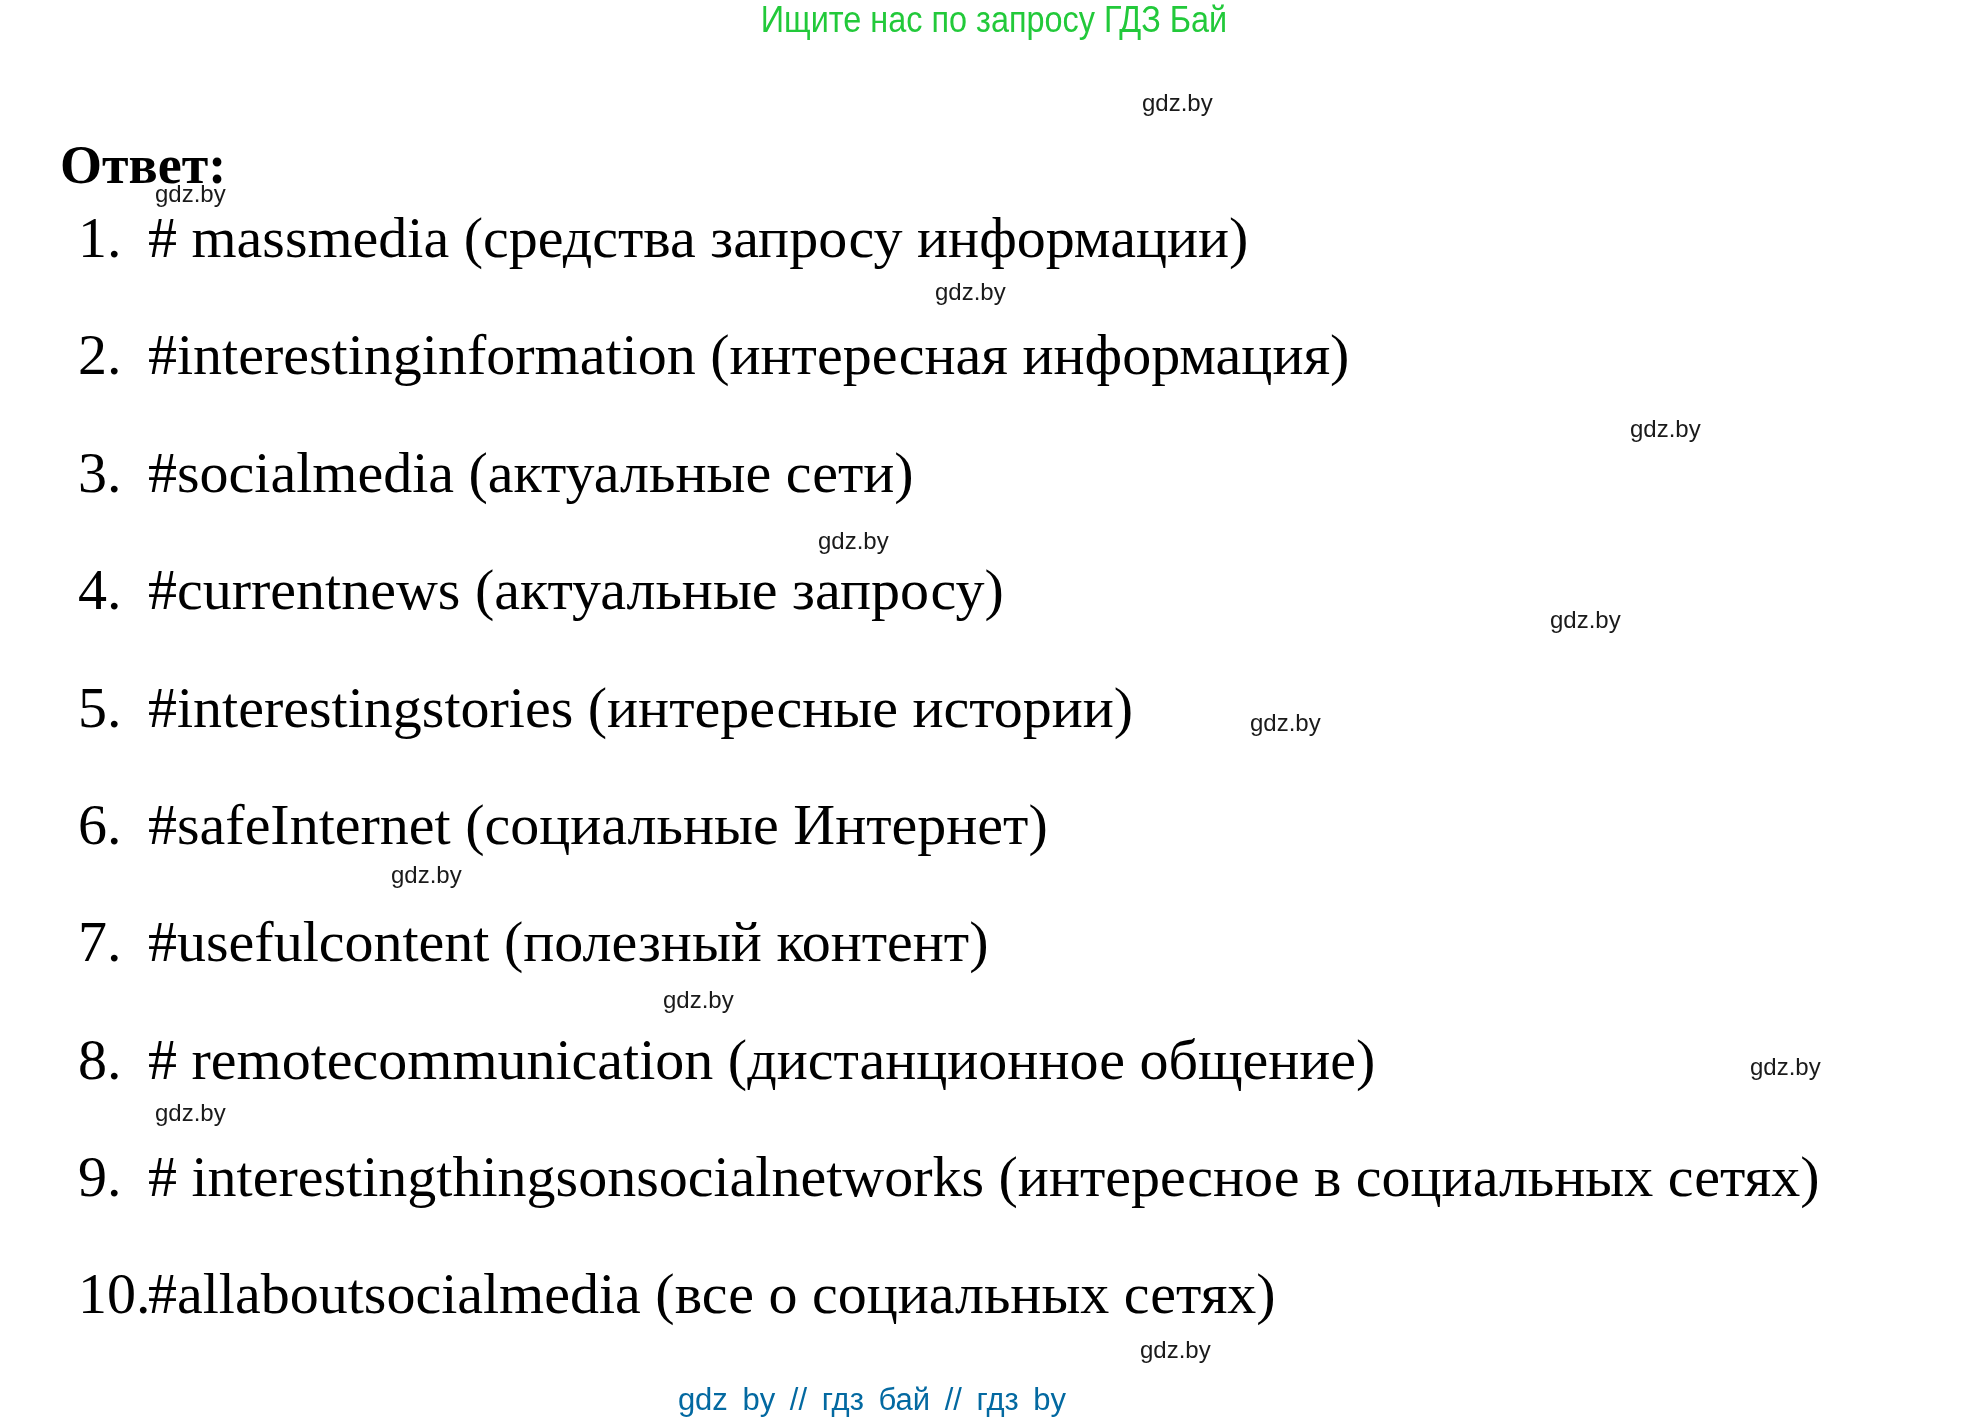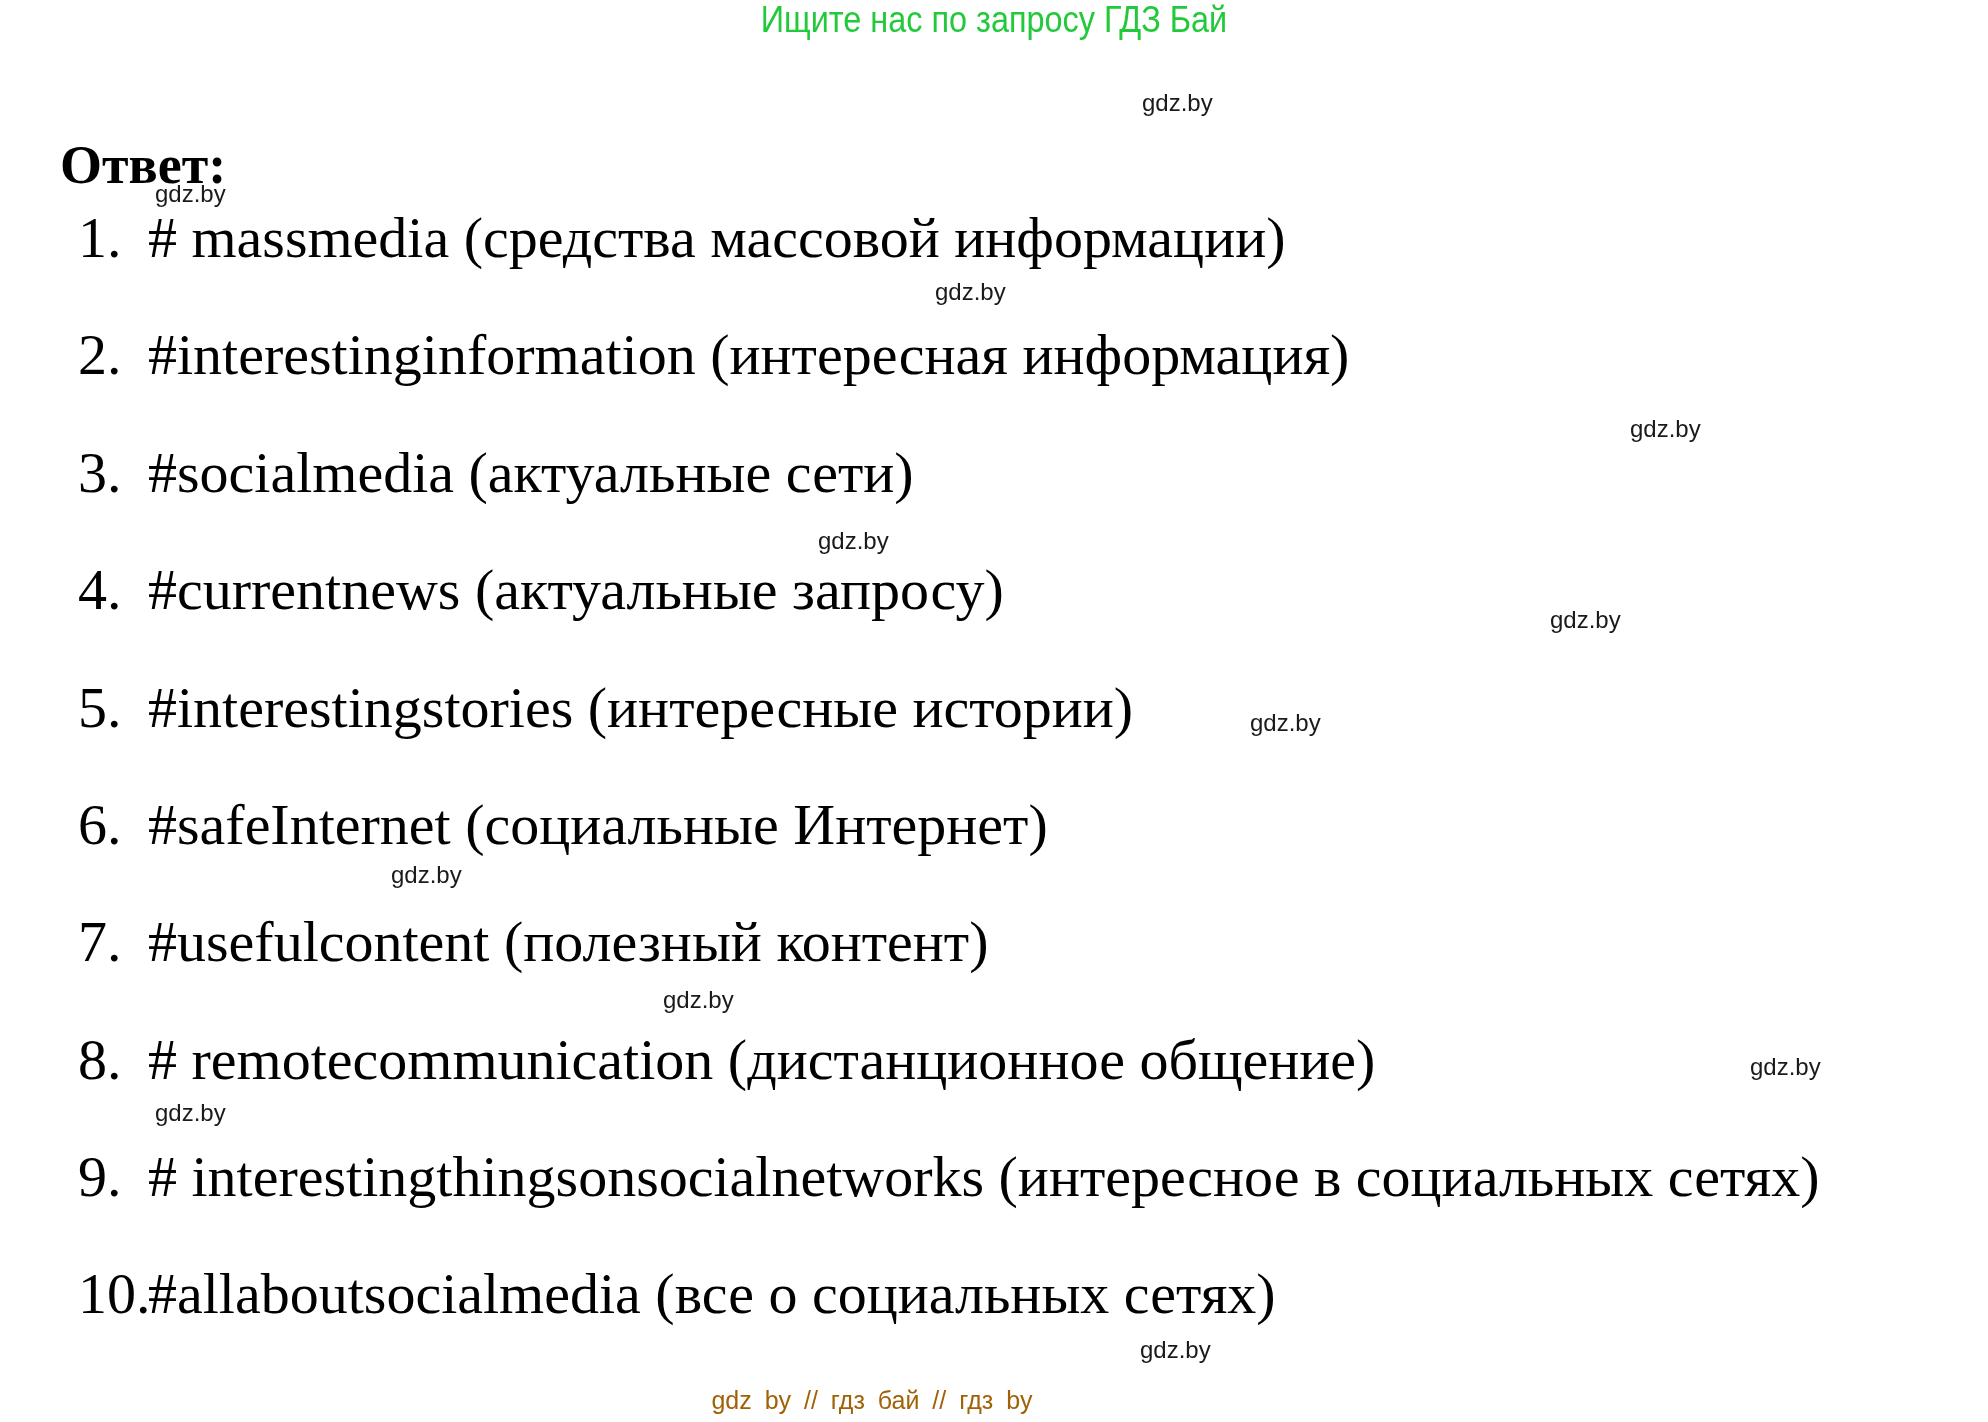--- a/index.html
+++ b/index.html
@@ -64,37 +64,37 @@
       font-family: "Liberation Sans", sans-serif;
       font-size: 24px;
       line-height: 30px;
       color: #1a1a1a;
     }
 
     .footer {
       left: 0; width: 1744px; top: 1380px;
       text-align: center;
       font-family: "Liberation Sans", sans-serif;
-      font-size: 25px;
+      font-size: 31px;
       line-height: 40px;
-      color: #a16207;
+      color: #0369a1;
       word-spacing: 6px;
     }
   </style>
 </head>
 <body>
 
 <div class="abs top-banner">Ищите нас по запросу ГДЗ Бай</div>
 
 <div class="abs answer-heading">Ответ:</div>
 
 <ol class="answer-list">
   <li class="answer-item" style="top:203px">
     <span class="item-num">1.</span>
-    <span class="item-text"># massmedia (средства массовой информации)</span>
+    <span class="item-text"># massmedia (средства запросу информации)</span>
   </li>
   <li class="answer-item" style="top:320px">
     <span class="item-num">2.</span>
     <span class="item-text">#interestinginformation (интересная информация)</span>
   </li>
   <li class="answer-item" style="top:438px">
     <span class="item-num">3.</span>
     <span class="item-text">#socialmedia (актуальные сети)</span>
   </li>
   <li class="answer-item" style="top:555px">

